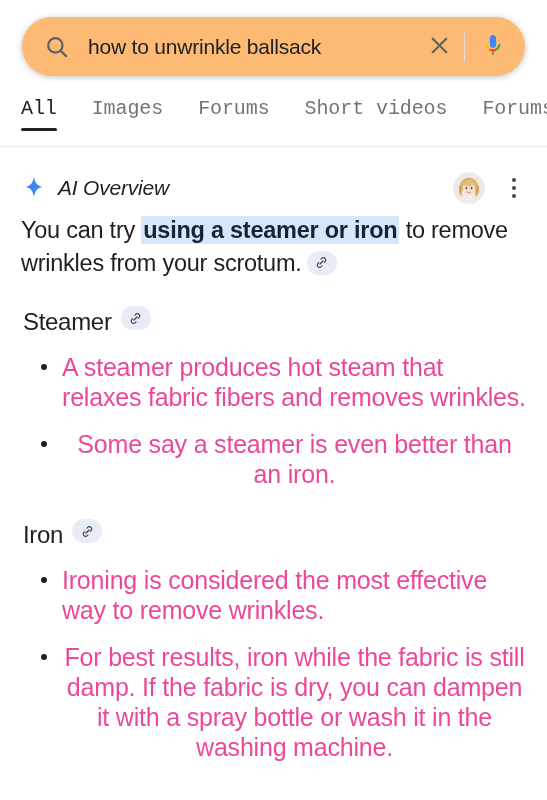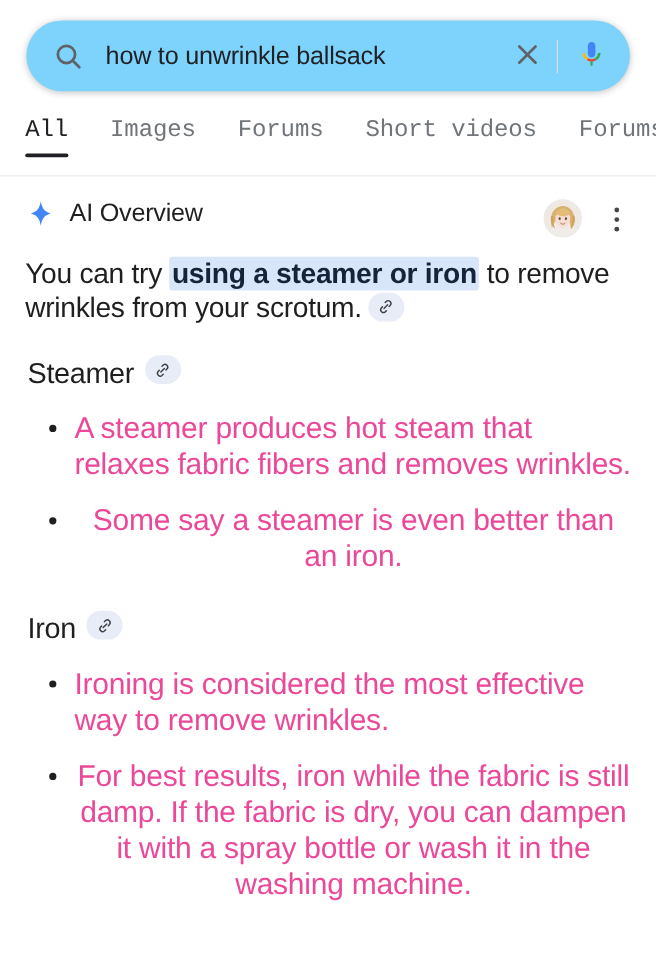--- a/index.html
+++ b/index.html
@@ -16,21 +16,21 @@
   .search-wrap {
     position: absolute;
     left: 22px;
     top: 17px;
     width: 503px;
     height: 59px;
   }
   .search-box {
     width: 100%;
     height: 100%;
-    background: #7dd3fc;
+    background: #fdba74;
     border-radius: 30px;
     box-shadow: 0 1px 6px rgba(32,33,36,0.28);
     display: flex;
     align-items: center;
     padding: 0 6px 0 22px;
   }
   .search-icon {
     width: 26px; height: 26px;
     flex: 0 0 26px;
     display: block;
@@ -122,22 +122,23 @@
   }
 
   
   .ai-header {
     position: absolute;
     left: 0;
     top: 166px;
     width: 547px;
     height: 44px;
     display: flex;
-    align-items: flex-start;
+    align-items: center;
     padding: 0 18px 0 21px;
+    font-style: italic;
   }
   .spark-icon { width: 26px; height: 26px; flex: 0 0 26px; }
   .ai-title {
     font-size: 21px;
     color: #1f1f1f;
     margin-left: 11px;
     letter-spacing: -0.2px;
     flex: 1 1 auto;
   }
   .avatar {
@@ -172,21 +173,21 @@
   
   .content {
     position: absolute;
     left: 0;
     top: 214px;
     width: 547px;
     padding: 0 20px 0 21px;
   }
   .lede {
     font-size: 23.5px;
-    line-height: 28px;
+    line-height: 33px;
     color: #1f1f1f;
     letter-spacing: -0.25px;
     margin-bottom: 26px;
   }
   .hl {
     background: #d7e6f8;
     font-weight: bold;
     color: #16243a;
     border-radius: 2px;
     padding: 1px 2px;

